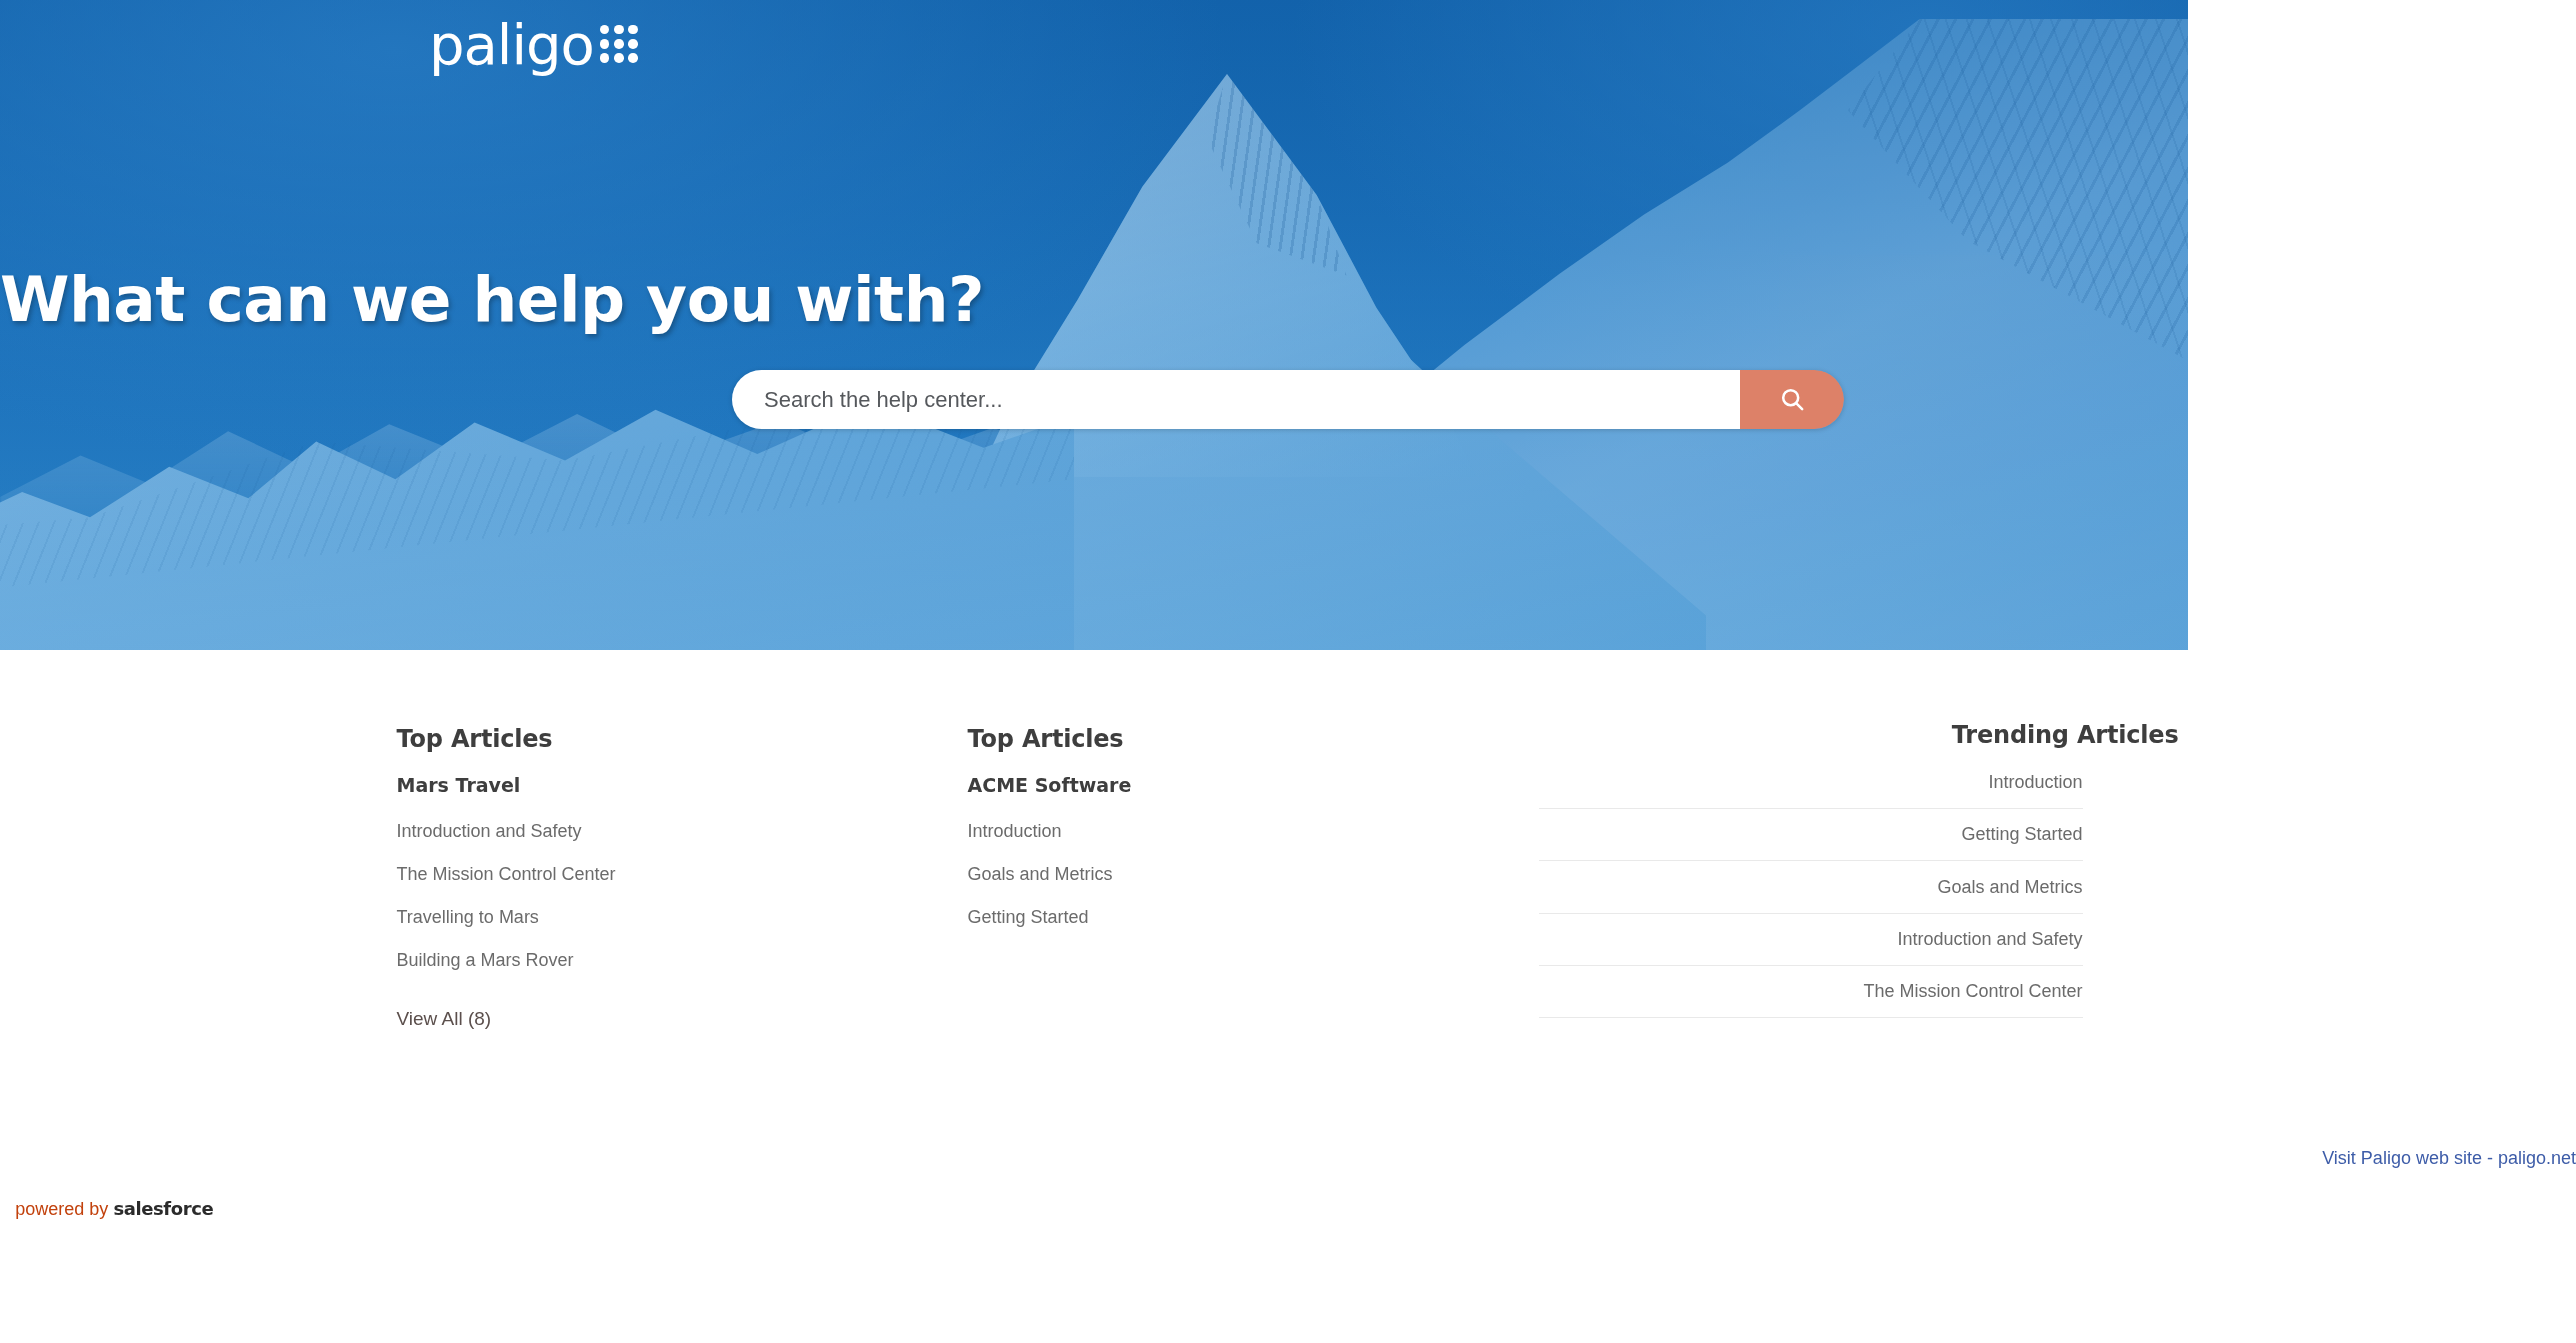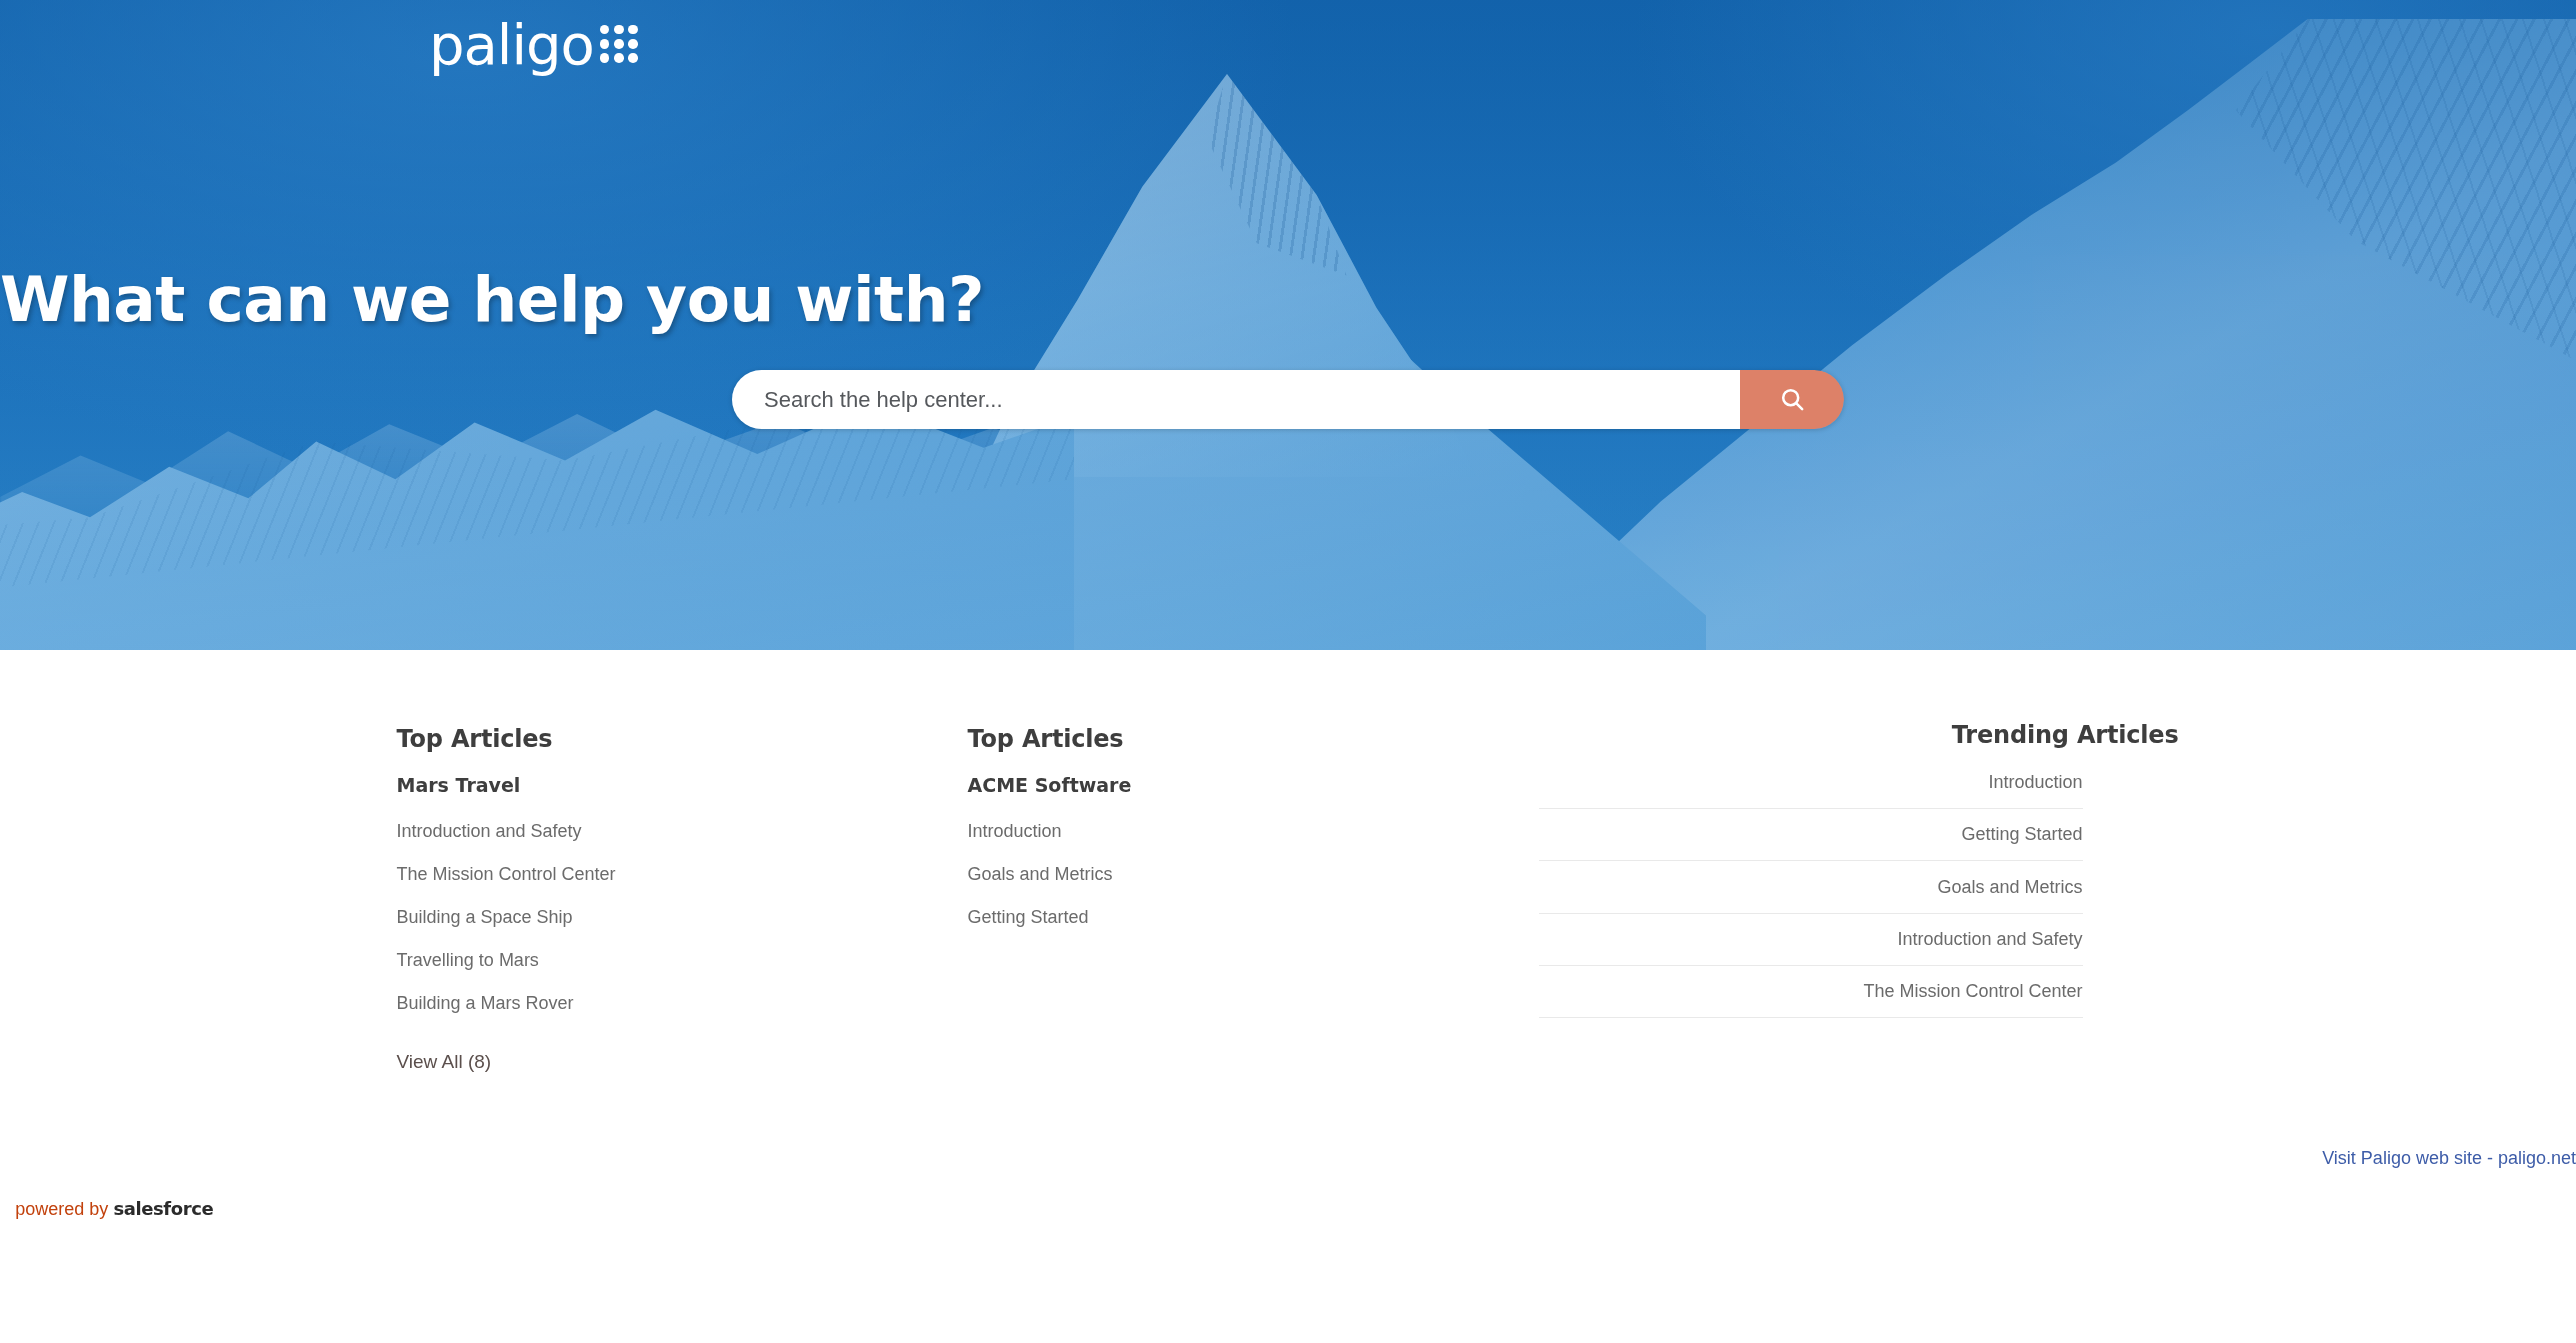--- a/index.html
+++ b/index.html
@@ -8,21 +8,21 @@
     width: 2576px;
     height: 1344px;
     background: #ffffff;
     font-family: "Liberation Sans", sans-serif;
     overflow: hidden;
   }
 
   
   .hero {
     position: relative;
-    width: 2576px;
+    width: 2188px;
     height: 650px;
     overflow: hidden;
     background: #000000;
   }
 
   .hero-sky {
     position: absolute;
     inset: 0;
     background:
       radial-gradient(ellipse 1342px 671px at 18% 8%, #2f82c9 0%, rgba(47,130,201,0) 62%),
@@ -363,21 +363,20 @@
 
 <div class="main">
   <div class="cols">
 
     <div class="col col-1">
       <div class="col-head">Top Articles</div>
       <div class="cat-title">Mars Travel</div>
       <ul class="art-list">
         <li class="art-item">Introduction and Safety</li>
         <li class="art-item">The Mission Control Center</li>
-        <li class="art-item">Building a Space Ship</li>
         <li class="art-item">Travelling to Mars</li>
         <li class="art-item">Building a Mars Rover</li>
       </ul>
       <a class="view-all">View All (8)</a>
     </div>
 
     <div class="col col-2">
       <div class="col-head">Top Articles</div>
       <div class="cat-title">ACME Software</div>
       <ul class="art-list">

